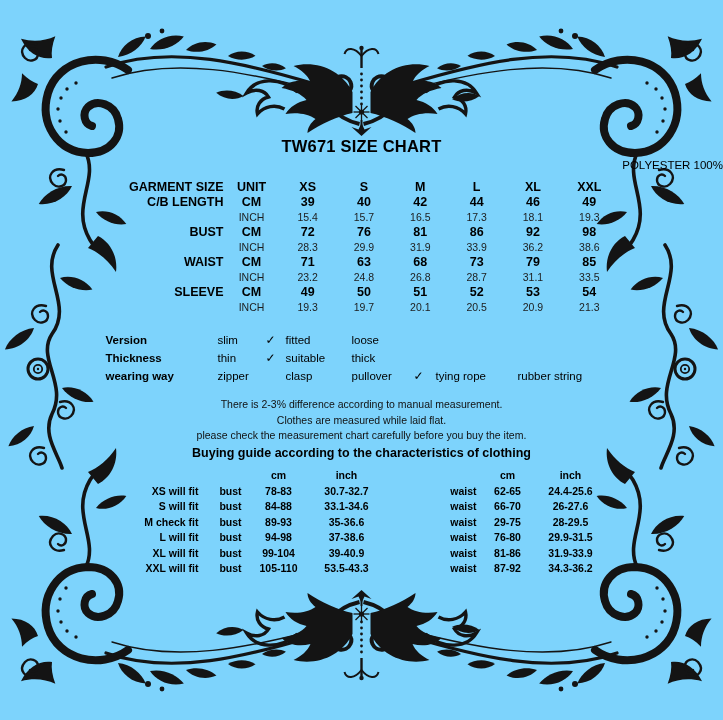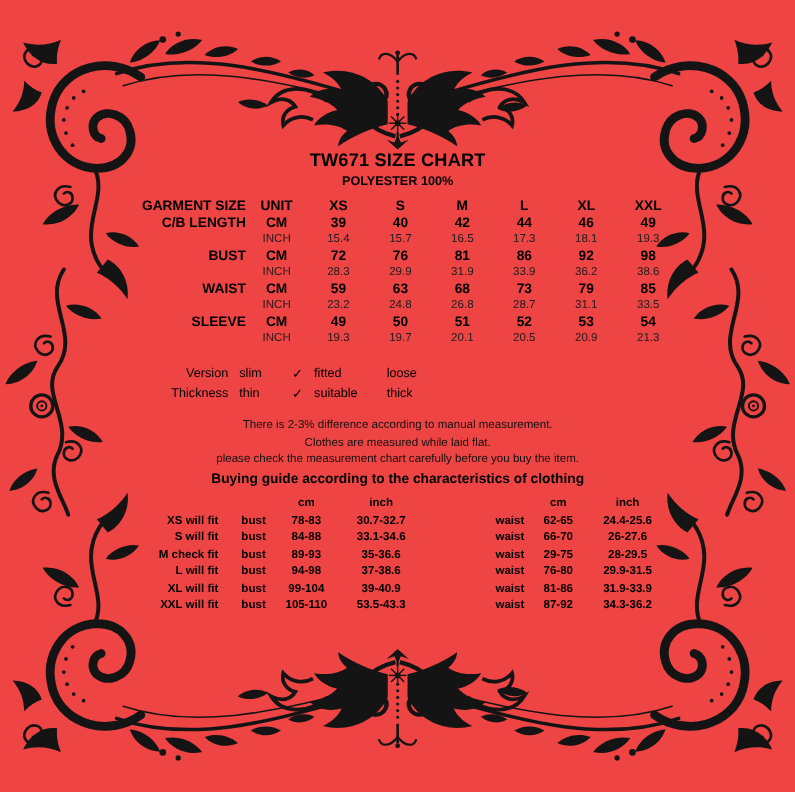--- a/index.html
+++ b/index.html
@@ -1,37 +1,37 @@
 <!DOCTYPE html>
 <html><head>
 <meta charset="utf-8">
 <style>
   * { margin:0; padding:0; box-sizing:border-box; }
   html,body { width:723px; height:720px; background:#ffffff; overflow:hidden; }
   body { font-family:"Liberation Sans", sans-serif; color:#000; }
-  .page { position:relative; width:723px; height:720px; background:#ef4444; }
+  .page { position:relative; width:723px; height:720px; background:#7dd3fc; }
   .border-svg { position:absolute; left:0; top:0; width:723px; height:720px; }
   .content { position:absolute; left:0; top:0; width:723px; text-align:center; }
   .title { margin-top:137px; font-size:16.5px; font-weight:bold; letter-spacing:0.2px; }
-  .subtitle { margin-top:3px; font-size:11.5px; font-weight:bold; }
+  .subtitle { margin-top:3px; font-size:11.5px; font-weight:normal;text-align:right; }
   table { border-collapse:collapse; margin:0 auto; table-layout:fixed; }
   td, th { padding:0; vertical-align:middle; white-space:nowrap; }
 
   .size-table { width:512px; margin-top:8px; }
   .size-table th, .size-table td { height:15px; text-align:center; }
   .size-table th { font-size:12.5px; font-weight:bold;text-align:center; }
   .size-table th.lab, .size-table td.lab { width:118px; text-align:right; }
   .size-table .unit-col { width:56px; }
   .cm-row td { font-size:12.5px; font-weight:bold; }
   .inch-row td { font-size:10.5px; font-weight:normal; color:#1c1c1c; }
   .cm-row td.lab { font-size:12.5px; font-weight:bold; }
 
   .attr-table { width:512px; margin-top:17px; }
   .attr-table td { height:18px; font-size:11.5px; text-align:left; }
-  .attr-table td.lab { text-align:right; padding-right:10px; font-weight:normal; }
+  .attr-table td.lab { text-align:left; padding-right:10px; font-weight:bold; }
   .attr-table td.chk { font-size:12px; }
 
   .notes { margin-top:12px; font-size:10.5px; line-height:15.5px; color:#111; }
   .guide-heading { margin-top:2px; font-size:12.5px; font-weight:bold; }
 
   .guide-table { width:502px; margin-top:8px; }
   .guide-table td, .guide-table th { height:15.5px; font-size:10.5px; font-weight:bold; text-align:center; }
   .guide-table .lab { text-align:right; padding-right:8px; }
 </style>
 </head>
@@ -187,21 +187,21 @@
           <td>28.3</td>
           <td>29.9</td>
           <td>31.9</td>
           <td>33.9</td>
           <td>36.2</td>
           <td>38.6</td>
         </tr>
         <tr class="cm-row">
           <td class="lab">WAIST</td>
           <td>CM</td>
-          <td>59</td>
+          <td>71</td>
           <td>63</td>
           <td>68</td>
           <td>73</td>
           <td>79</td>
           <td>85</td>
         </tr>
         <tr class="inch-row">
           <td class="lab"></td>
           <td>INCH</td>
           <td>23.2</td>
@@ -259,20 +259,30 @@
         <tr>
           <td class="lab">Thickness</td>
           <td>thin</td>
           <td class="chk">✓</td>
           <td>suitable</td>
           <td>thick</td>
           <td class="chk"></td>
           <td></td>
           <td></td>
         </tr>
+        <tr>
+          <td class="lab">wearing way</td>
+          <td>zipper</td>
+          <td class="chk"></td>
+          <td>clasp</td>
+          <td>pullover</td>
+          <td class="chk">✓</td>
+          <td>tying rope</td>
+          <td>rubber string</td>
+        </tr>
       </tbody>
     </table>
 
     <div class="notes">
       <div class="note-line">There is 2-3% difference according to manual measurement.</div>
       <div class="note-line">Clothes are measured while laid flat.</div>
       <div class="note-line">please check the measurement chart carefully before you buy the item.</div>
     </div>
 
     <div class="guide-heading">Buying guide according to the characteristics of clothing</div>

